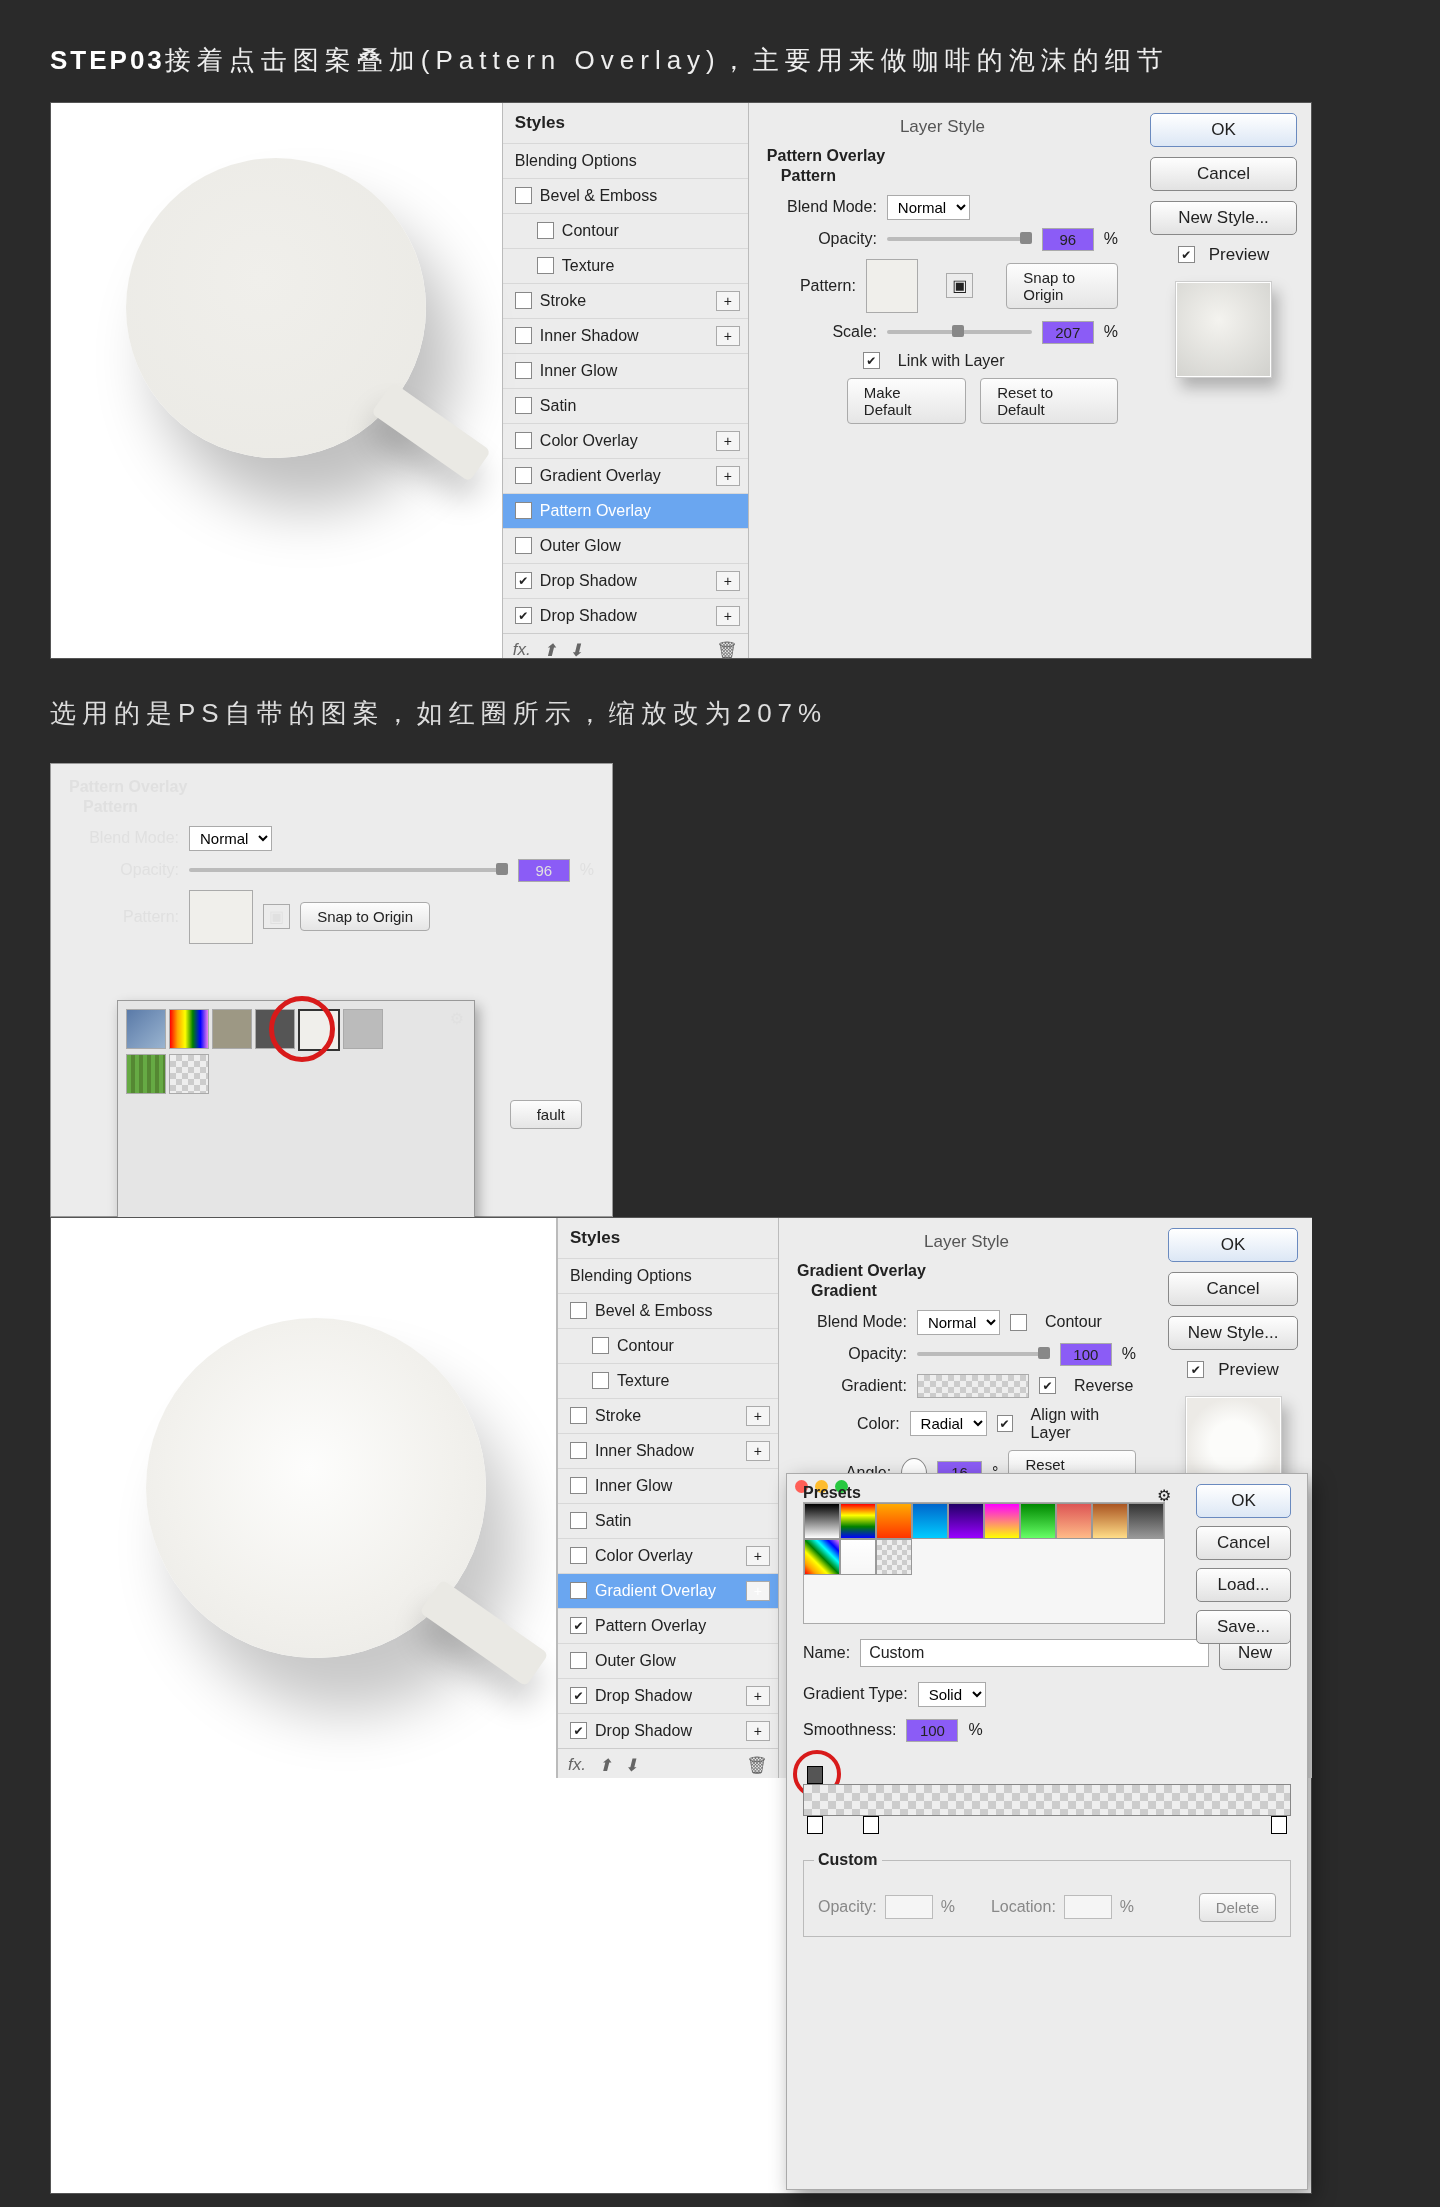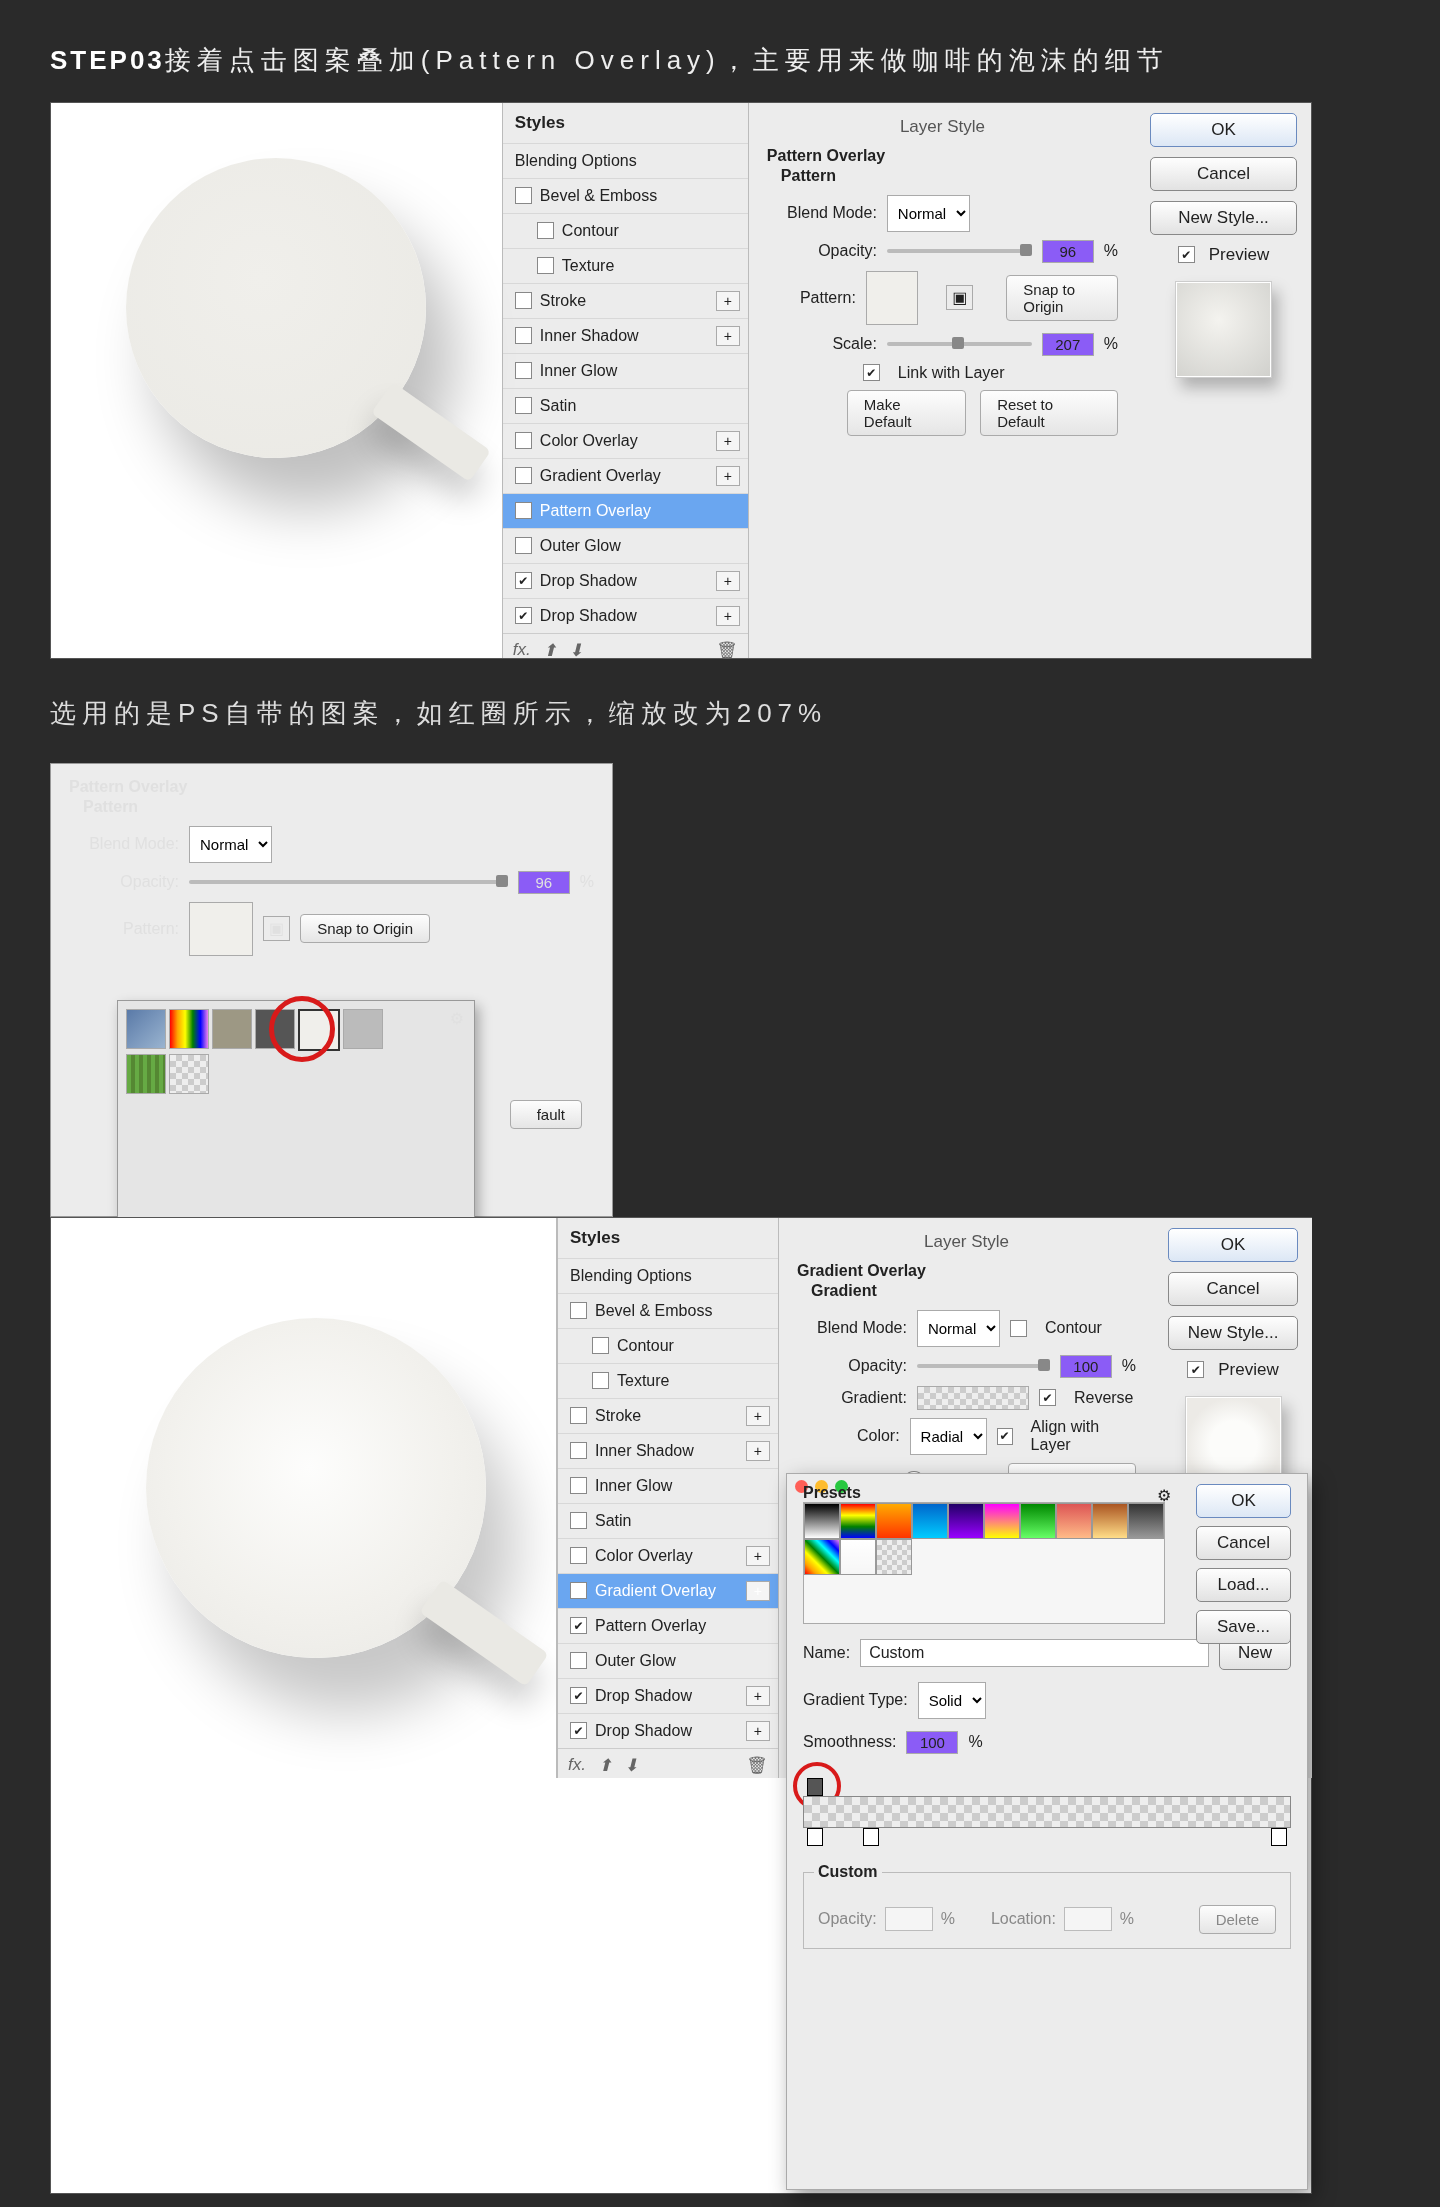--- a/index.html
+++ b/index.html
@@ -143,21 +143,21 @@
     display: flex;
     align-items: center;
     margin: 8px 0;
     gap: 10px;
   }
   .opt-row .lbl { width: 110px; text-align: right; }
   select, input[type=text].val {
     font-size: 15px;
     border: 1px solid #aaa;
     background: #fff;
-    padding: 8px 6px;
+    padding: 2px 6px;
   }
   .slider {
     flex: 1;
     height: 4px;
     background: #bbb;
     position: relative;
     border-radius: 2px;
   }
   .slider::after {
     content: "";

